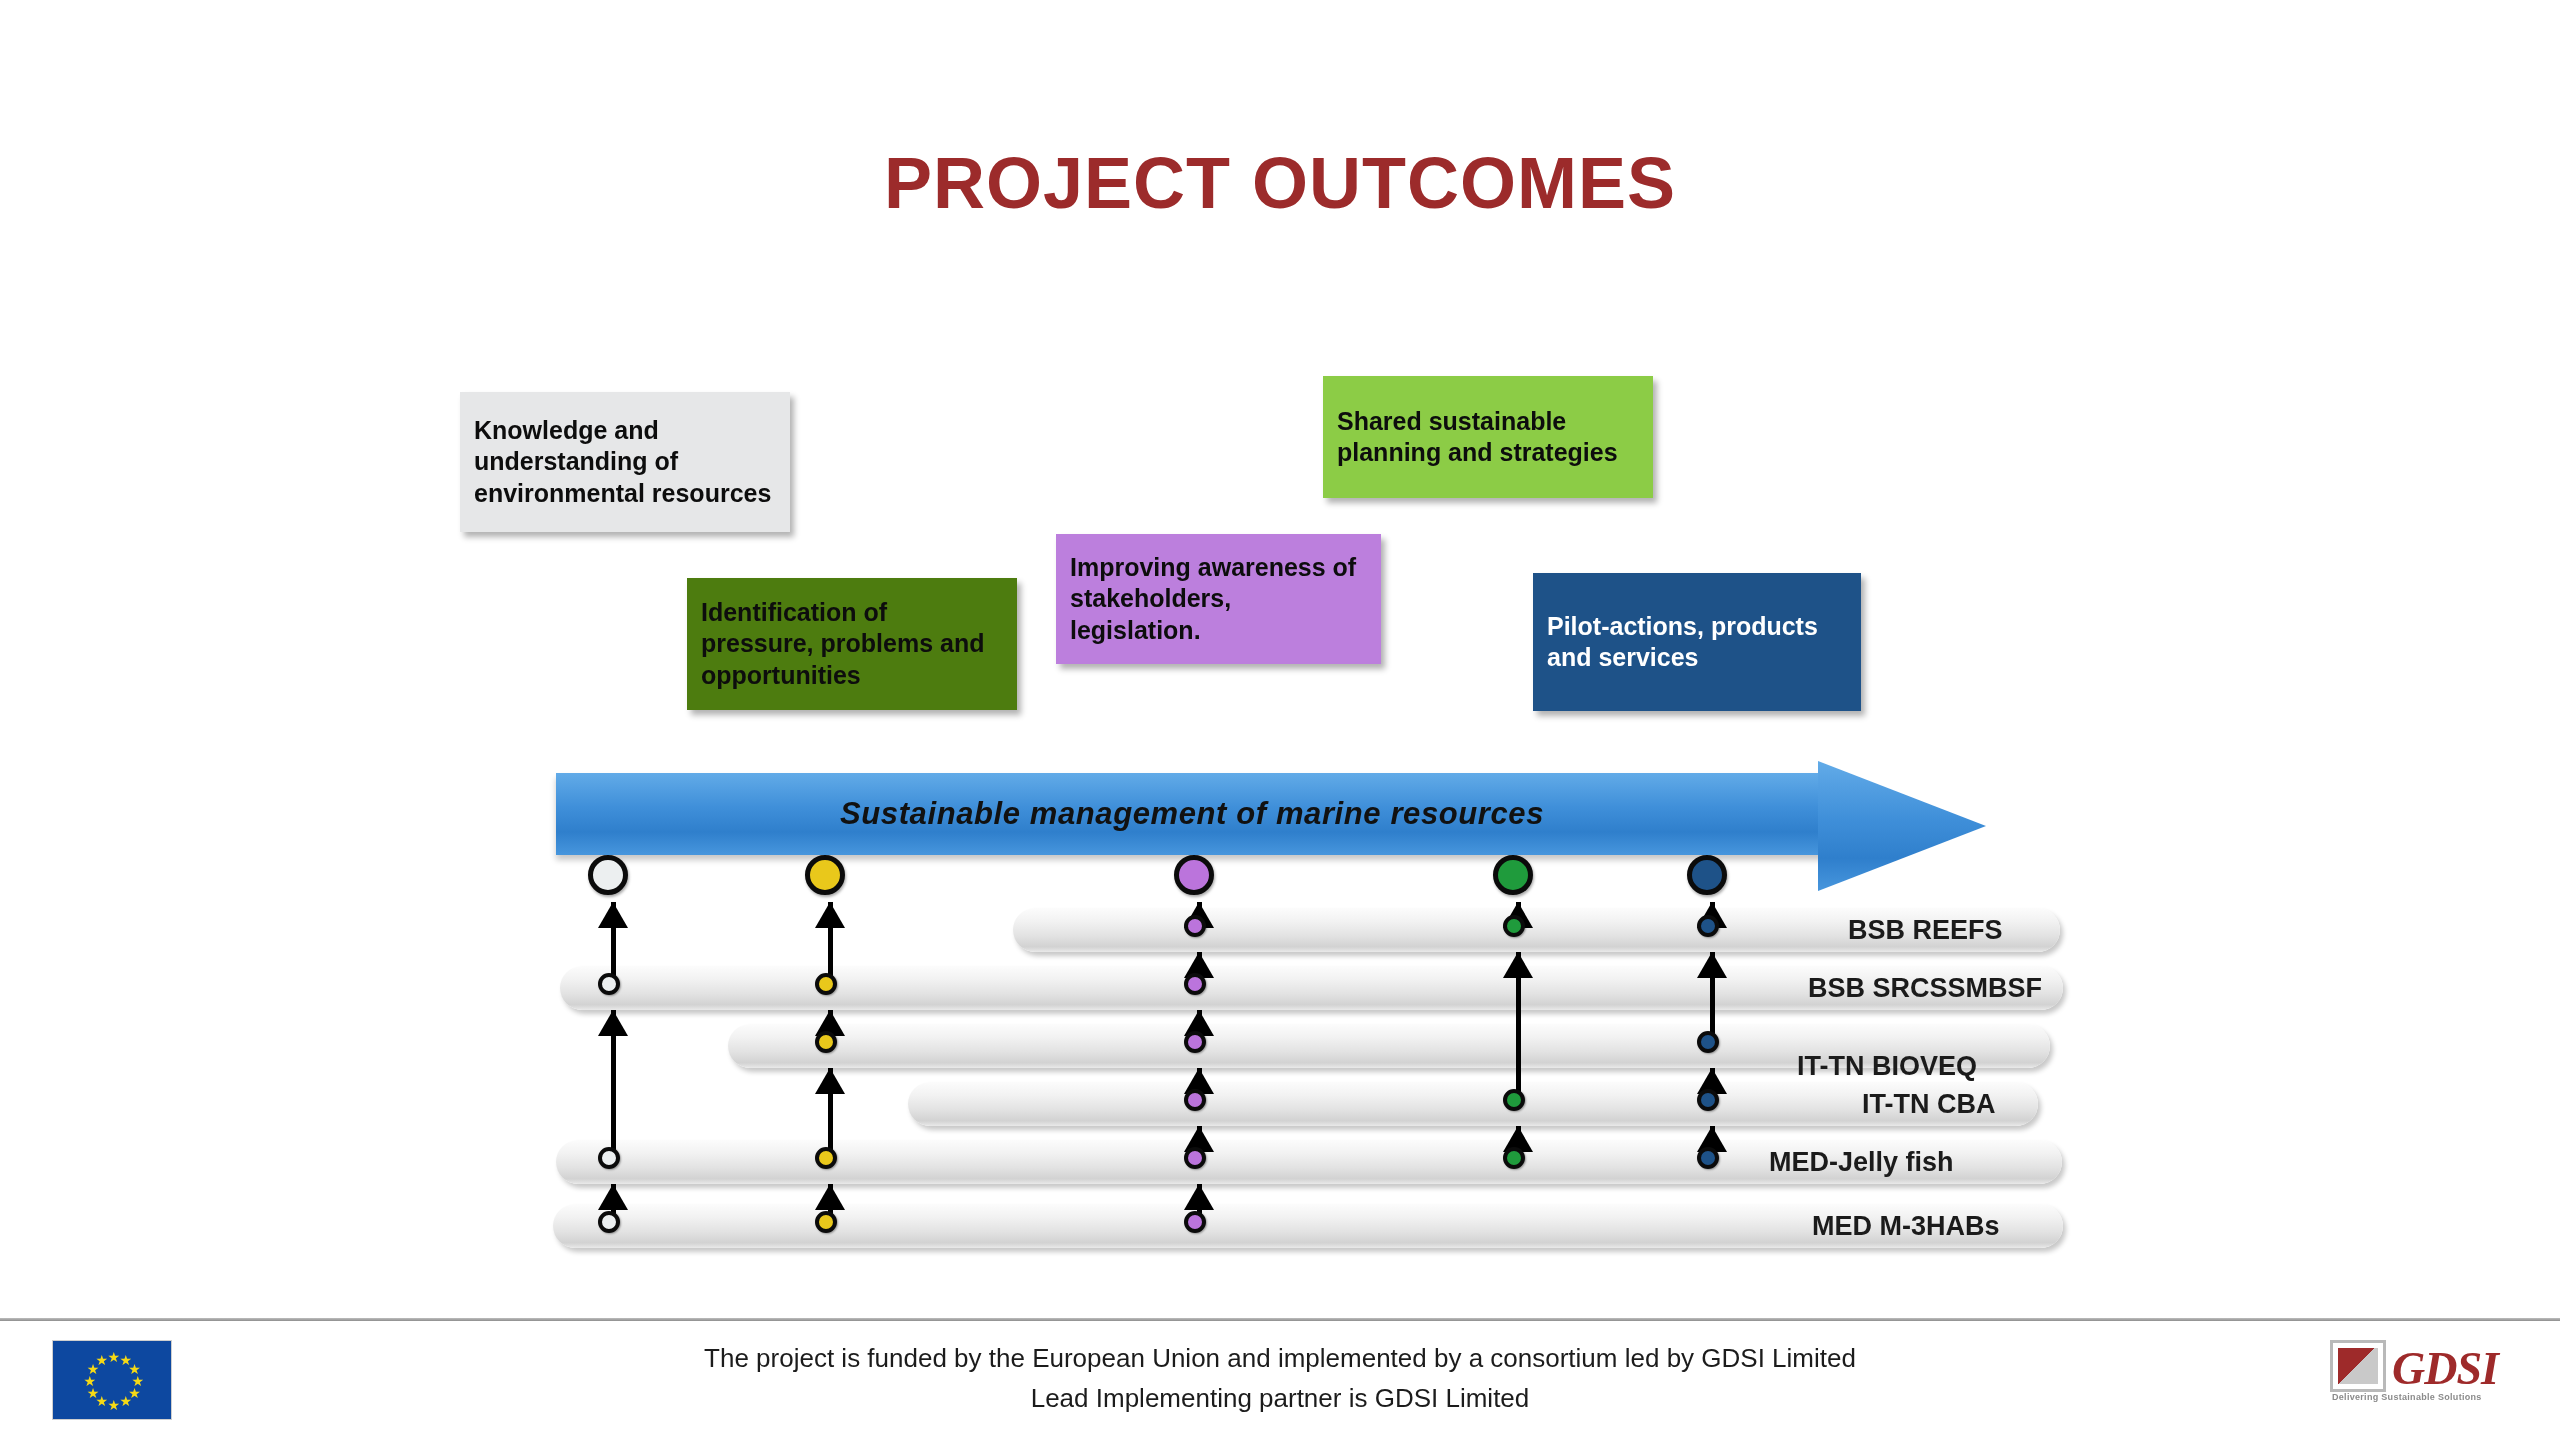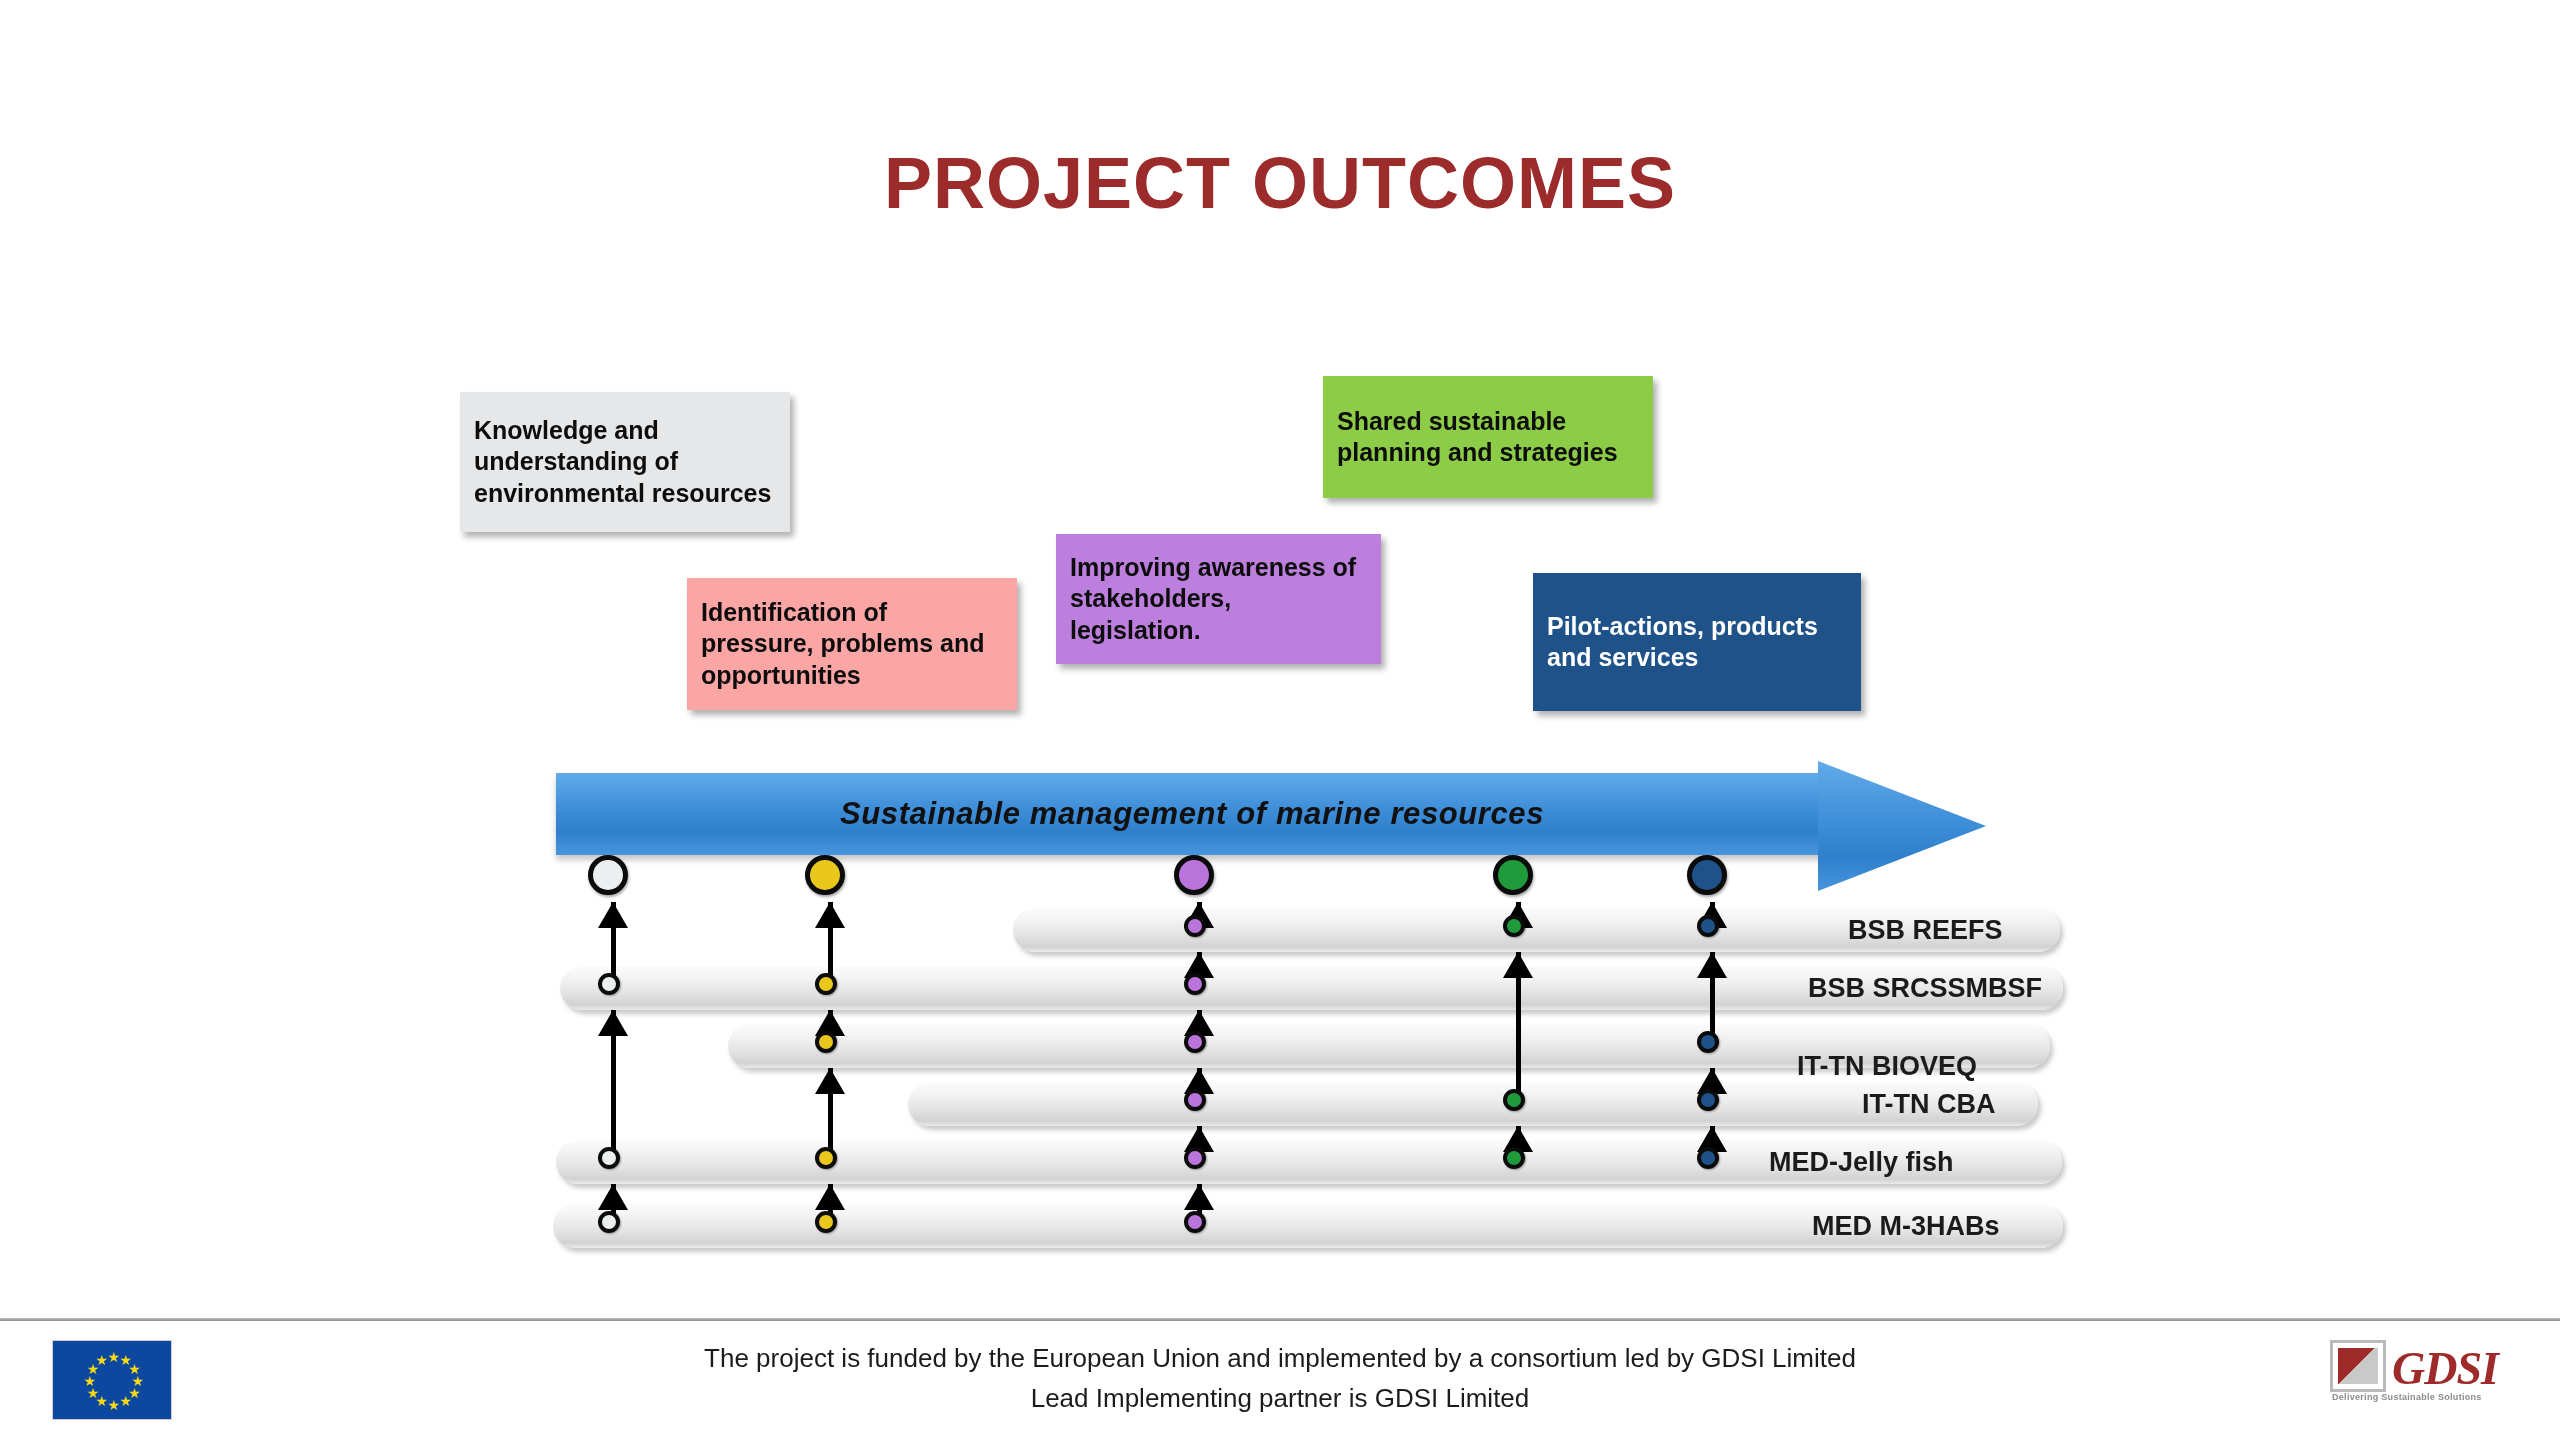--- a/index.html
+++ b/index.html
@@ -158,21 +158,21 @@
   <div id="outcome-boxes">
       <div class="obox" style="left: 460px; top: 392px; width: 330px; height: 140px; background: rgb(230, 231, 232); color: rgb(13, 13, 13);">
         <span>Knowledge and understanding of environmental resources</span>
       </div>
       <div class="obox" style="left: 1323px; top: 376px; width: 330px; height: 122px; background: rgb(140, 204, 70); color: rgb(13, 13, 13);">
         <span>Shared sustainable planning and strategies</span>
       </div>
       <div class="obox" style="left: 1056px; top: 534px; width: 325px; height: 130px; background: rgb(188, 127, 221); color: rgb(13, 13, 13);">
         <span>Improving awareness of stakeholders, legislation.</span>
       </div>
-      <div class="obox" style="left: 687px; top: 578px; width: 330px; height: 132px; background: #fca5a5; color: rgb(13, 13, 13);">
+      <div class="obox" style="left: 687px; top: 578px; width: 330px; height: 132px; background: #4d7c0f; color: rgb(13, 13, 13);">
         <span>Identification of pressure, problems and opportunities</span>
       </div>
       <div class="obox" style="left: 1533px; top: 573px; width: 328px; height: 138px; background: rgb(30, 82, 136); color: rgb(255, 255, 255);">
         <span>Pilot-actions, products and services</span>
       </div>
     </div>
 
   <div class="arrow-wrap">
     <div class="arrow-body"></div>
     <div class="arrow-head"></div>

